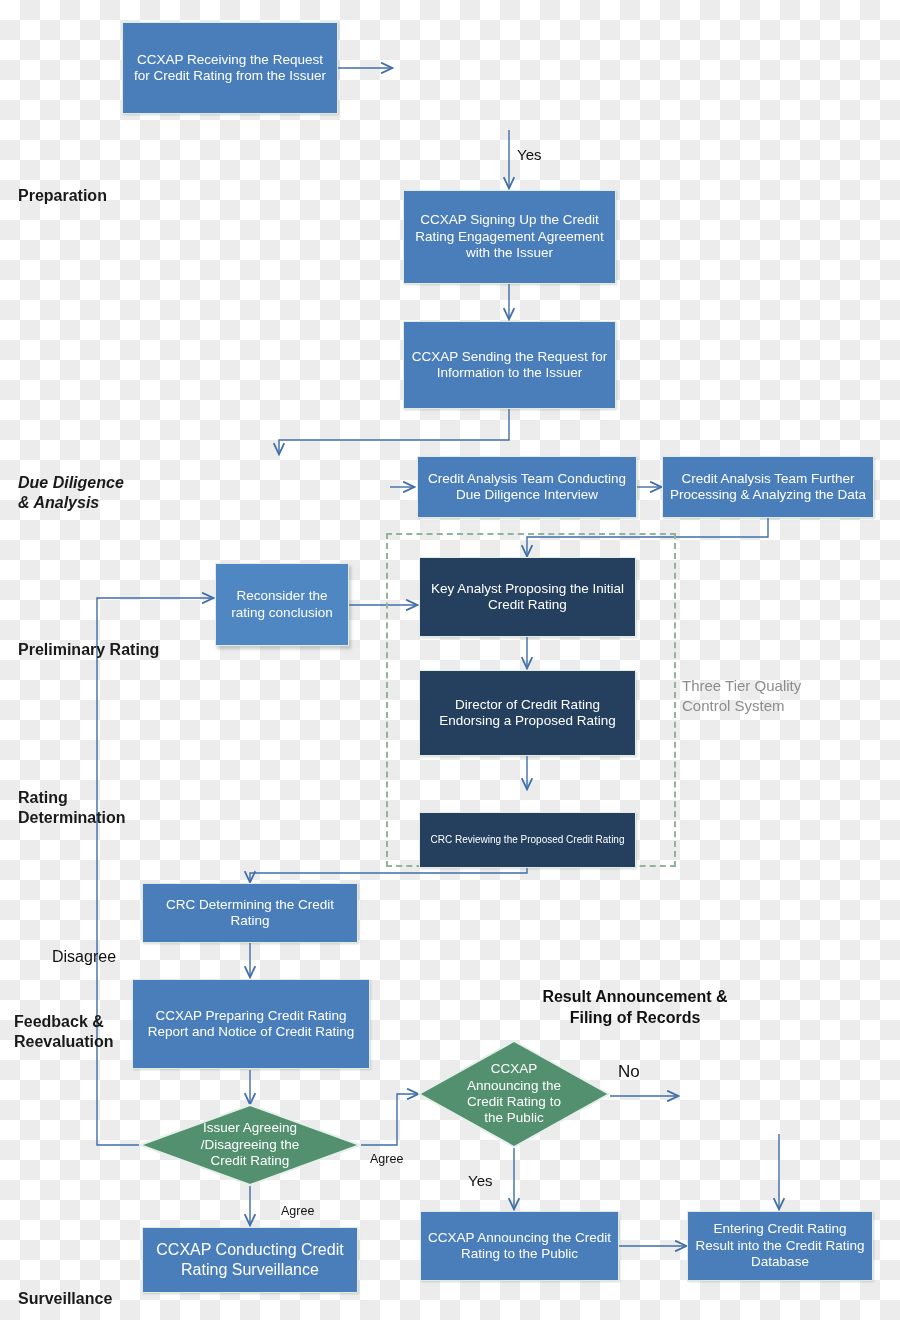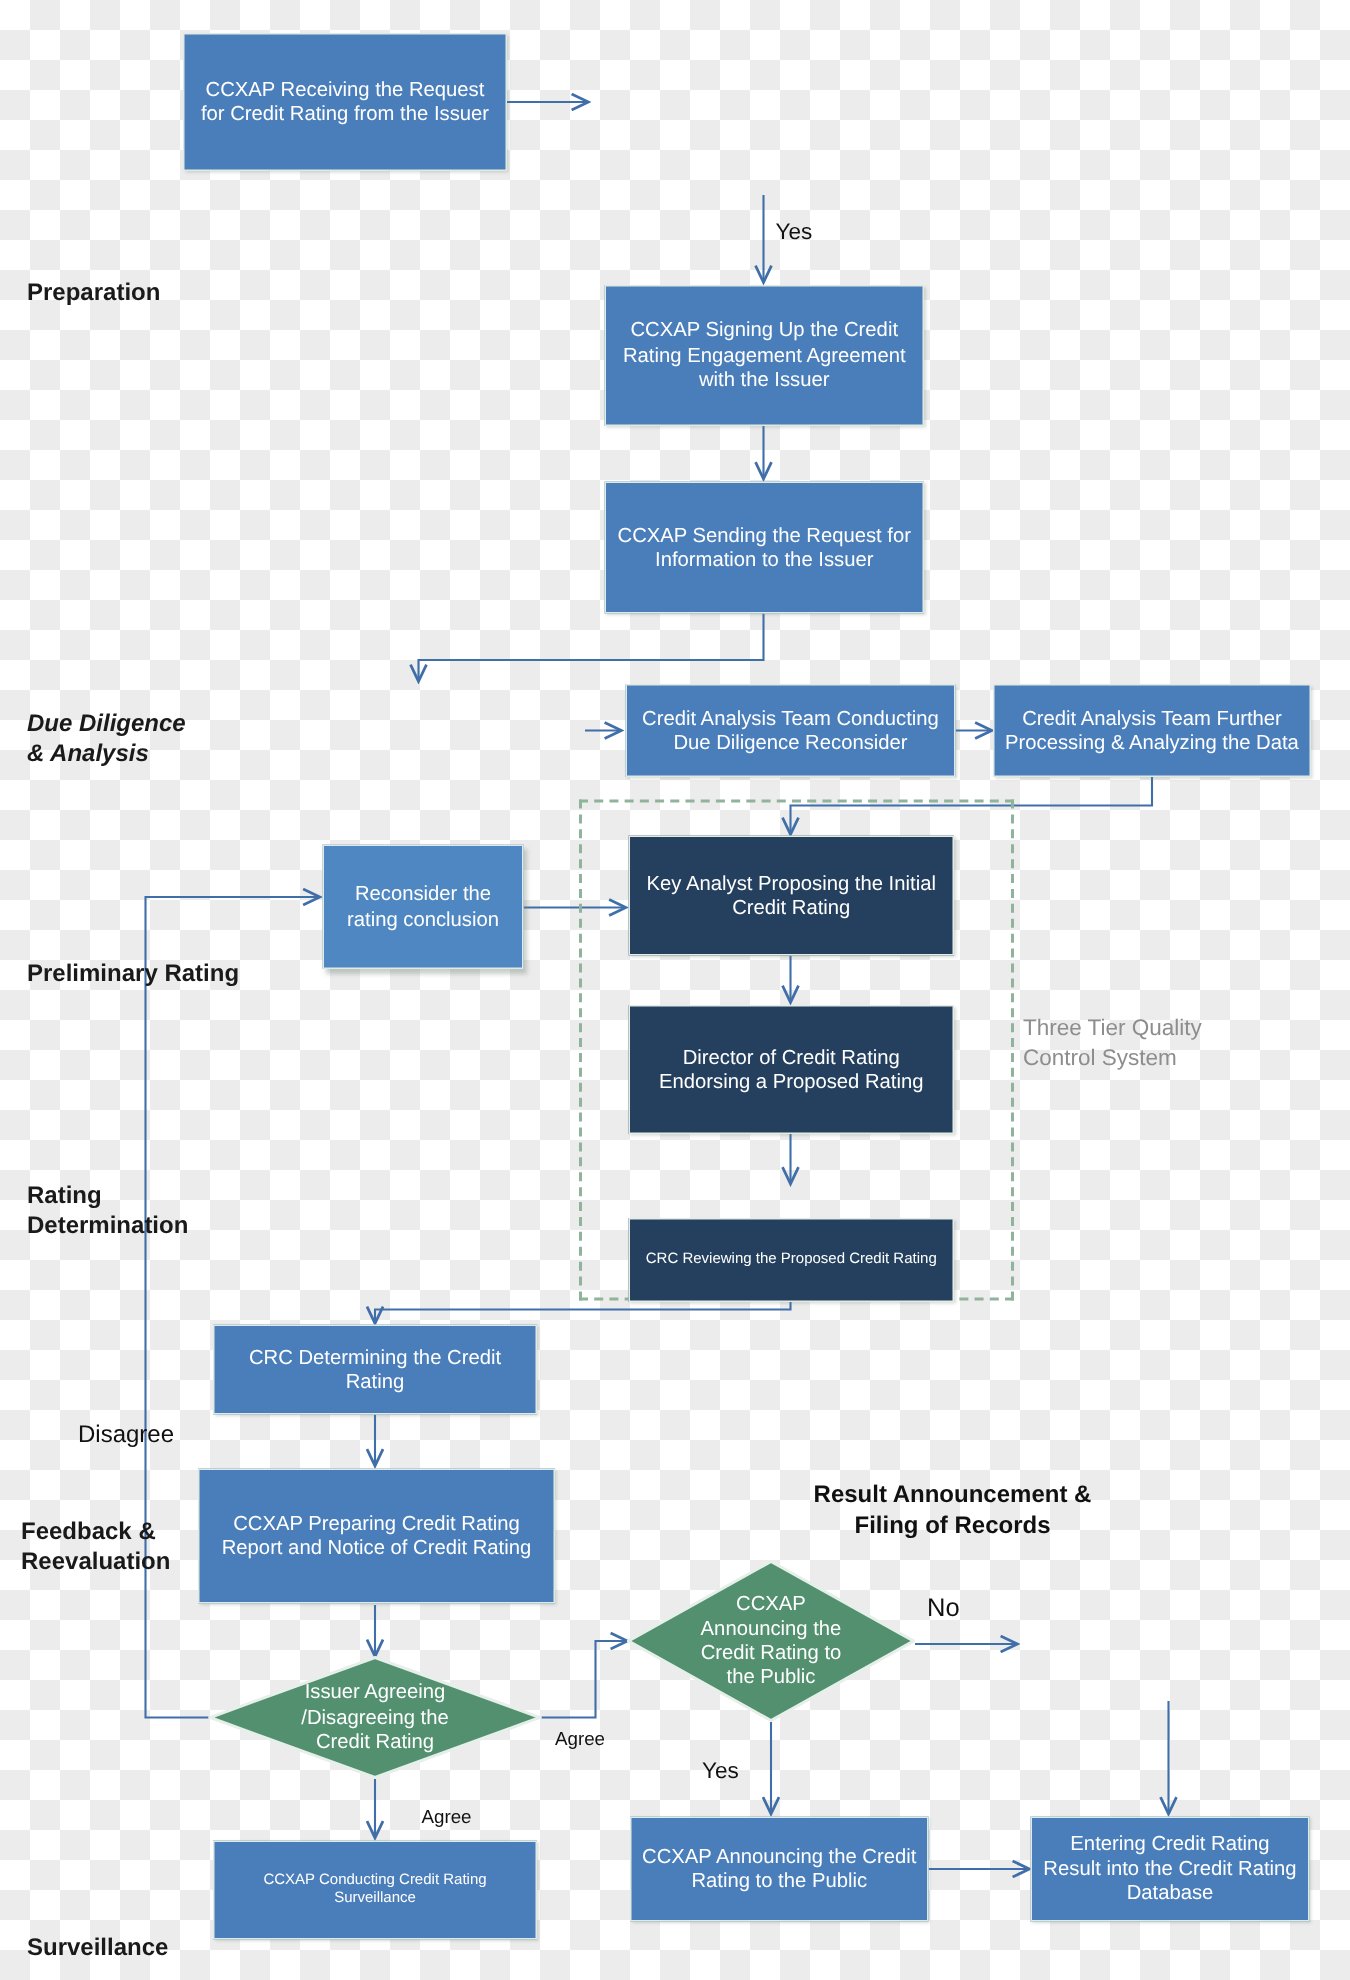--- a/index.html
+++ b/index.html
@@ -209,21 +209,21 @@
   <div class="node box" style="left:403px;top:190px;width:213px;height:94px;font-size:13.5px;">
     <span>CCXAP Signing Up the Credit Rating Engagement Agreement with the Issuer</span>
   </div>
 
   <div class="node box" style="left:403px;top:321px;width:213px;height:88px;font-size:13.5px;">
     <span>CCXAP Sending the Request for Information to the Issuer</span>
   </div>
 
 
   <div class="node box" style="left:417px;top:456px;width:220px;height:62px;font-size:13.5px;">
-    <span>Credit Analysis Team Conducting Due Diligence Reconsider</span>
+    <span>Credit Analysis Team Conducting Due Diligence Interview</span>
   </div>
 
   <div class="node box" style="left:662px;top:456px;width:212px;height:62px;font-size:13.5px;">
     <span>Credit Analysis Team Further Processing &amp; Analyzing the Data</span>
   </div>
 
   <div class="node box lite" style="left:215px;top:563px;width:134px;height:83px;font-size:13.5px;">
     <span>Reconsider the rating conclusion</span>
   </div>
 
@@ -263,21 +263,21 @@
 
 
   <div class="node box" style="left:420px;top:1211px;width:199px;height:70px;font-size:13.5px;">
     <span>CCXAP Announcing the Credit Rating to the Public</span>
   </div>
 
   <div class="node box" style="left:687px;top:1211px;width:186px;height:70px;font-size:13.5px;">
     <span>Entering Credit Rating Result into the Credit Rating Database</span>
   </div>
 
-  <div class="node box" style="left:142px;top:1227px;width:216px;height:66px;font-size:10px;">
+  <div class="node box" style="left:142px;top:1227px;width:216px;height:66px;font-size:16px;">
     <span>CCXAP Conducting Credit Rating Surveillance</span>
   </div>
 
   <div class="edge-label" style="left:517px;top:146px;font-size:15px;">
     <span>Yes</span>
   </div>
 
   <div class="edge-label" style="left:52px;top:948px;font-size:16px;">
     <span>Disagree</span>
   </div>

